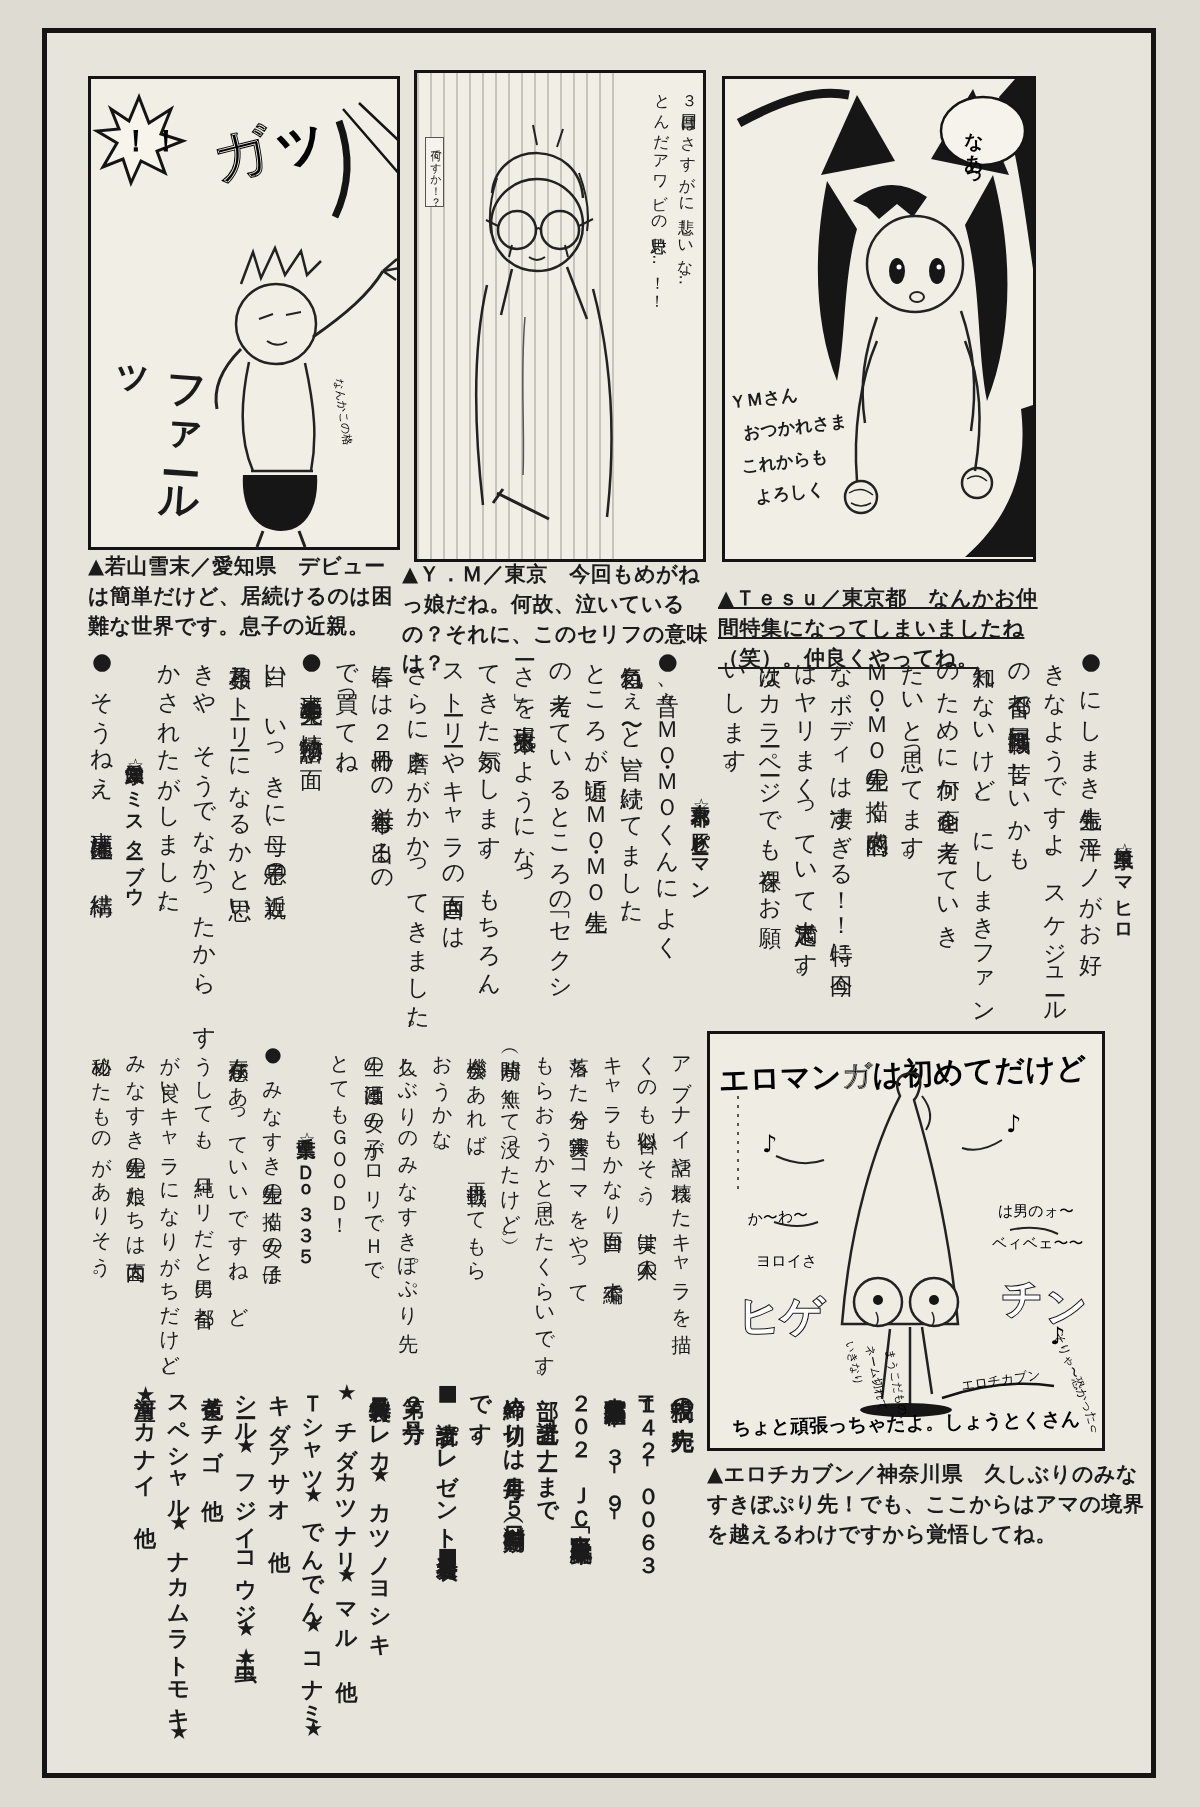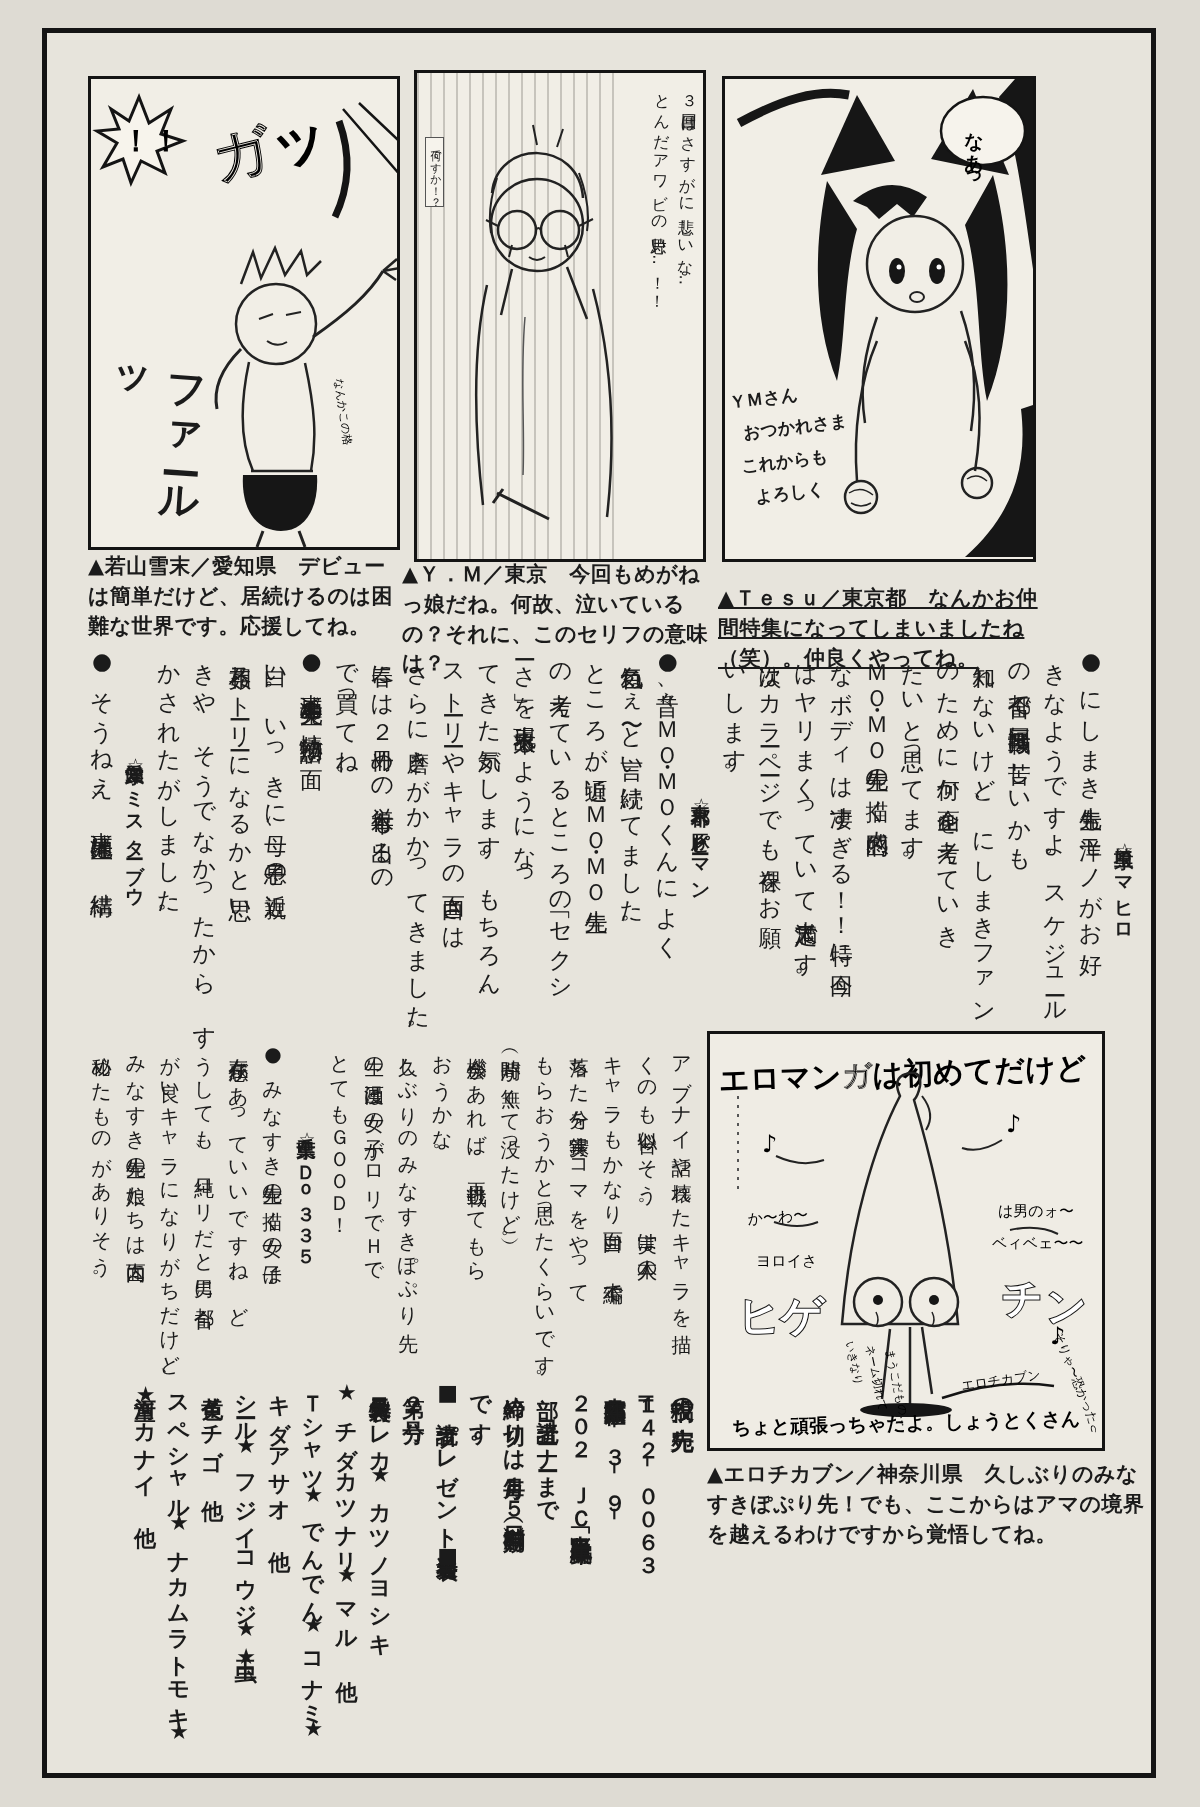--- a/index.html
+++ b/index.html
@@ -53,21 +53,21 @@
       <path d="M222,258 C255,235 278,215 292,192" stroke="#222" stroke-width="3" fill="none"></path>
       <path d="M292,192 l14,-12 M292,192 l17,-3 M292,192 l13,9" stroke="#222" stroke-width="2.5" fill="none"></path>
       <path d="M150,270 C130,290 122,310 126,330" stroke="#222" stroke-width="3" fill="none"></path>
       <path d="M158,283 C148,330 150,365 162,392 M214,284 C224,330 226,360 220,392 M160,392 L222,392" stroke="#222" stroke-width="2.5" fill="none"></path>
       <path d="M152,396 C150,430 165,452 190,452 C215,452 228,428 226,396 Z" fill="#161616"></path>
       <path d="M172,452 L166,468 M208,452 L214,468" stroke="#222" stroke-width="3" fill="none"></path>
       <text x="244" y="300" font-size="11" transform="rotate(82 244 300)">なんかこの格</text>
     </svg>
     <div class="sfx-side hand">ファールッ</div>
   </div>
-  <div class="caption" style="left:88px;top:552px;width:310px;">▲若山雪末／愛知県　デビューは簡単だけど、居続けるのは困難な世界です。応援してね。</div>
+  <div class="caption" style="left:88px;top:552px;width:310px;">▲若山雪末／愛知県　デビューは簡単だけど、居続けるのは困難な世界です。息子の近親。</div>
 
   <div class="panel" style="left:414px;top:70px;width:286px;height:486px;">
     <div class="hatch"></div>
     <svg width="286" height="486" viewBox="0 0 286 486" style="position:absolute;left:0;top:0;">
       <path d="M75,120 C80,66 162,66 166,125" stroke="#222" stroke-width="2.5" fill="none"></path>
       <path d="M80,105 q-10,30 -6,55 M162,100 q12,32 8,58 M120,72 l-4,-20 M140,74 l6,-18" stroke="#222" stroke-width="2" fill="none"></path>
       <circle cx="120" cy="152" r="46" stroke="#222" stroke-width="2.5" fill="none"></circle>
       <circle cx="100" cy="157" r="19" stroke="#222" stroke-width="2.5" fill="none"></circle>
       <circle cx="143" cy="157" r="19" stroke="#222" stroke-width="2.5" fill="none"></circle>
       <path d="M119,157 q2,-4 5,0 M81,153 l-12,-6 M162,153 l14,-7" stroke="#222" stroke-width="2" fill="none"></path>

